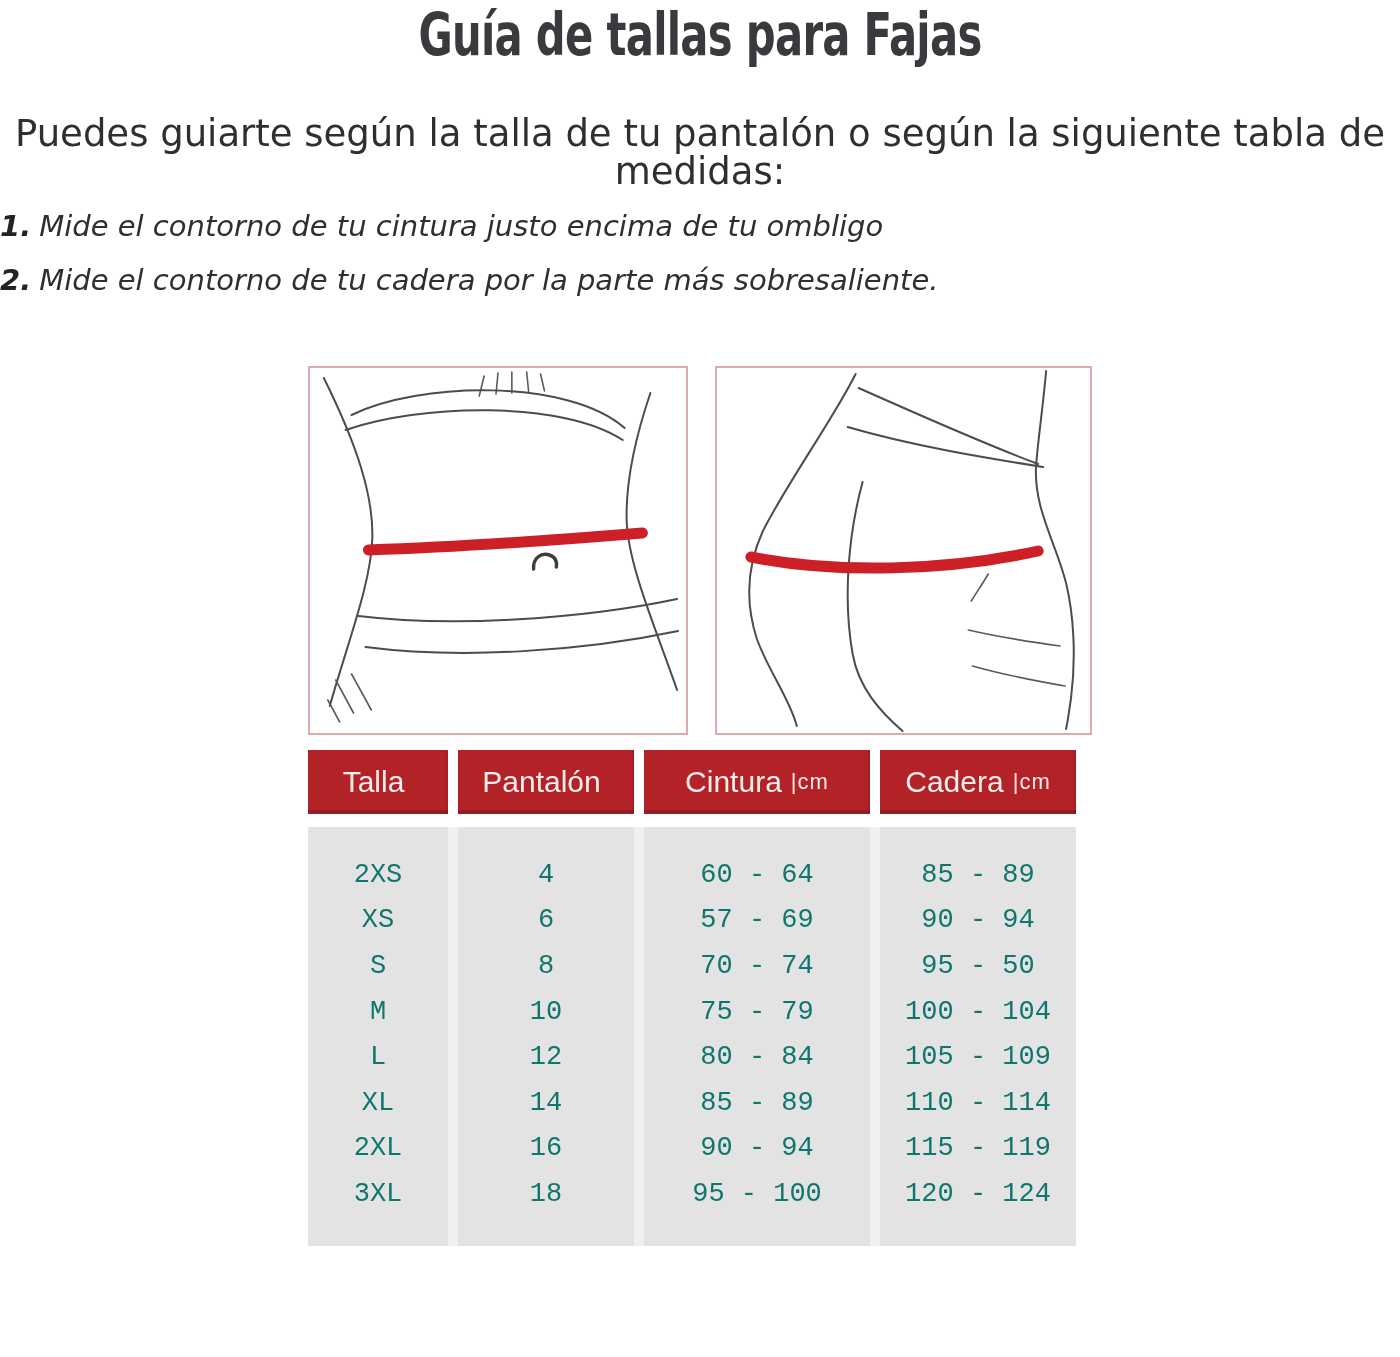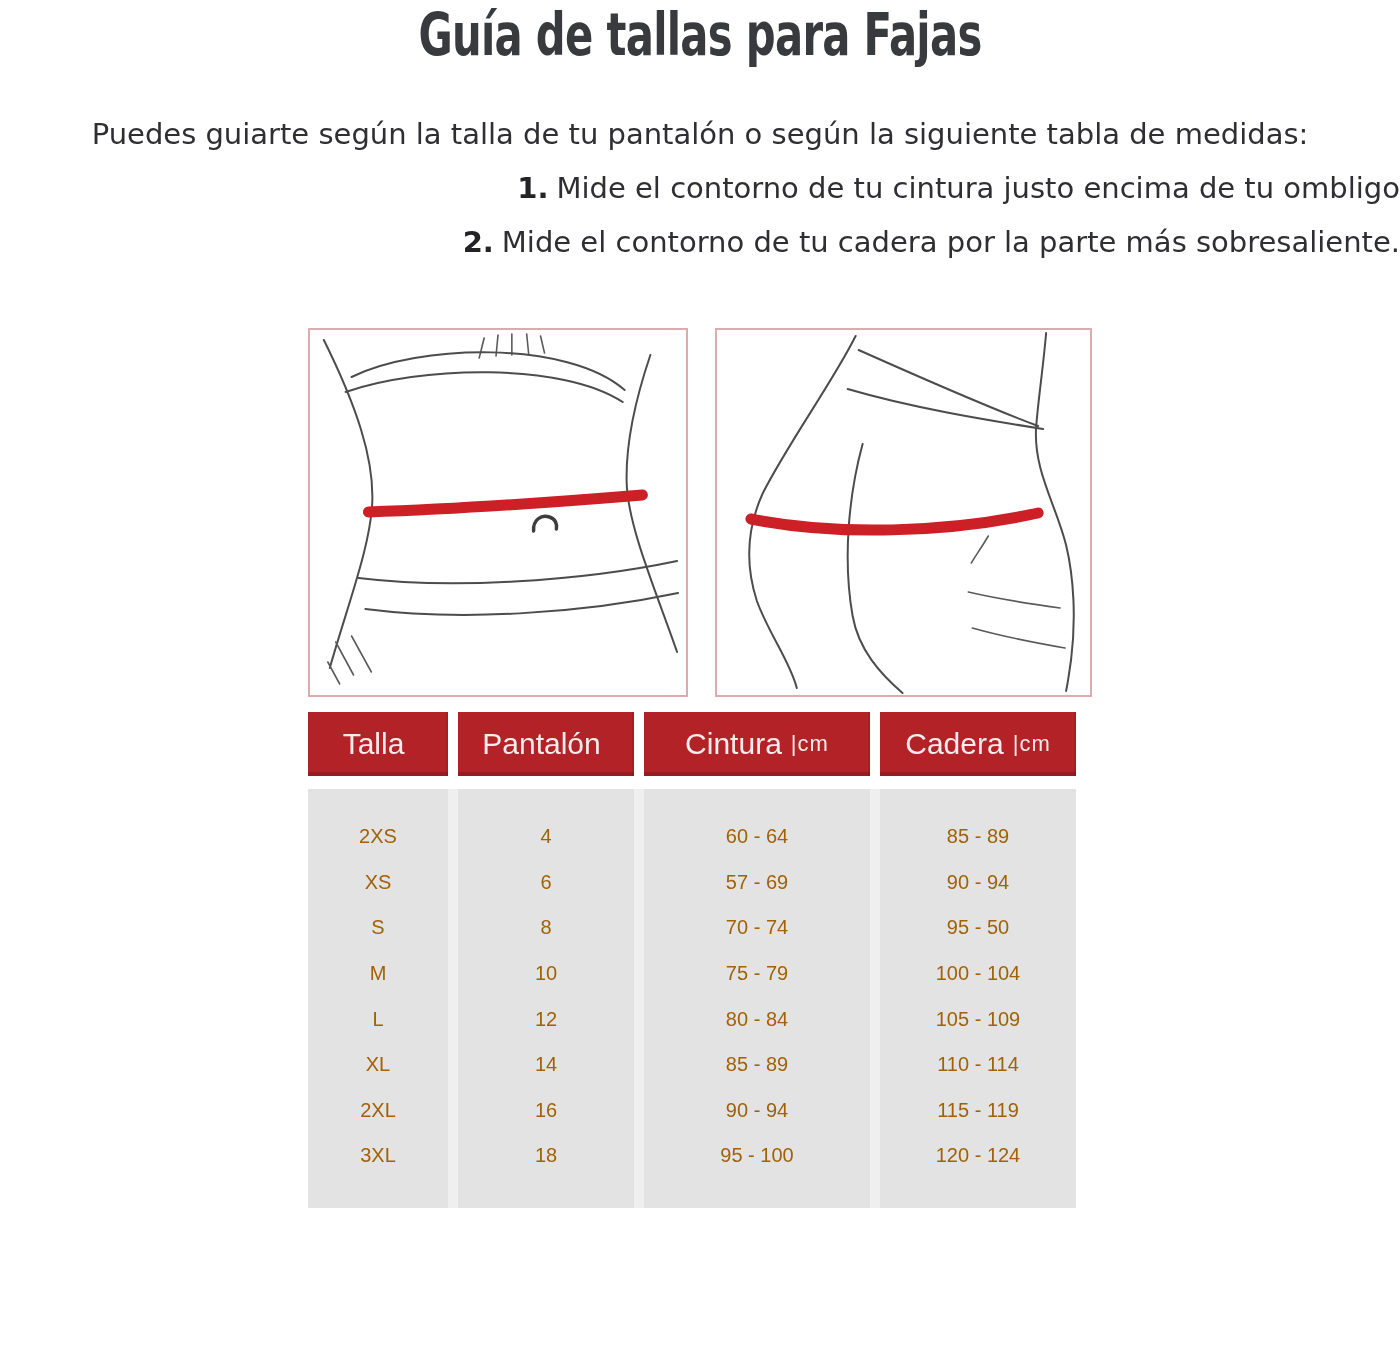--- a/index.html
+++ b/index.html
@@ -20,30 +20,31 @@
     font-weight: 700;
     color: #393a3e;
     transform: scaleX(0.72);
     transform-origin: 50% 50%;
     white-space: nowrap;
     letter-spacing: -1px;
   }
   p.intro {
     margin-top: 45px;
     text-align: center;
+    font-size: 37px;
+    line-height: 38px;
+    color: #2f2e32;
+  }
+  p.step {
+    margin-top: 16px;
+    text-align: left;
     font-size: 29px;
     line-height: 38px;
     color: #2f2e32;
-  }
-  p.step {
-    margin-top: 16px;
-    text-align: right;
-    font-size: 29px;
-    line-height: 38px;
-    color: #2f2e32;
+    font-style: italic;
   }
   p.step .stepnum { font-weight: 700; margin-right: 8px; color: #232227; }
 
   .content { width: 784px; margin: 0 auto; }
 
   .figures {
     margin-top: 67px;
     display: flex;
     gap: 27px;
   }
@@ -97,23 +98,23 @@
   .sep3 { left: 562px; }
   .tr {
     display: grid;
     grid-template-columns: 140px 176px 226px 196px;
     column-gap: 10px;
     height: 45.6px;
     align-items: center;
   }
   .td {
     text-align: center;
-    font-family: Liberation Sans, sans-serif;
-    font-size: 20px;
-    color: #a16207;
+    font-family: Liberation Mono, monospace;
+    font-size: 27px;
+    color: #0f766e;
     white-space: nowrap;
   }
 
   .sketch { stroke: #4c4c4c; stroke-width: 2; fill: none; stroke-linecap: round; }
   .sketch-thin { stroke: #5a5a5a; stroke-width: 1.6; fill: none; stroke-linecap: round; }
   .band { stroke: #cc2026; stroke-width: 11; fill: none; stroke-linecap: round; }
   .navel { stroke: #3d3d3d; stroke-width: 3.5; fill: none; stroke-linecap: round; }
 </style>
 </head>
 <body>

